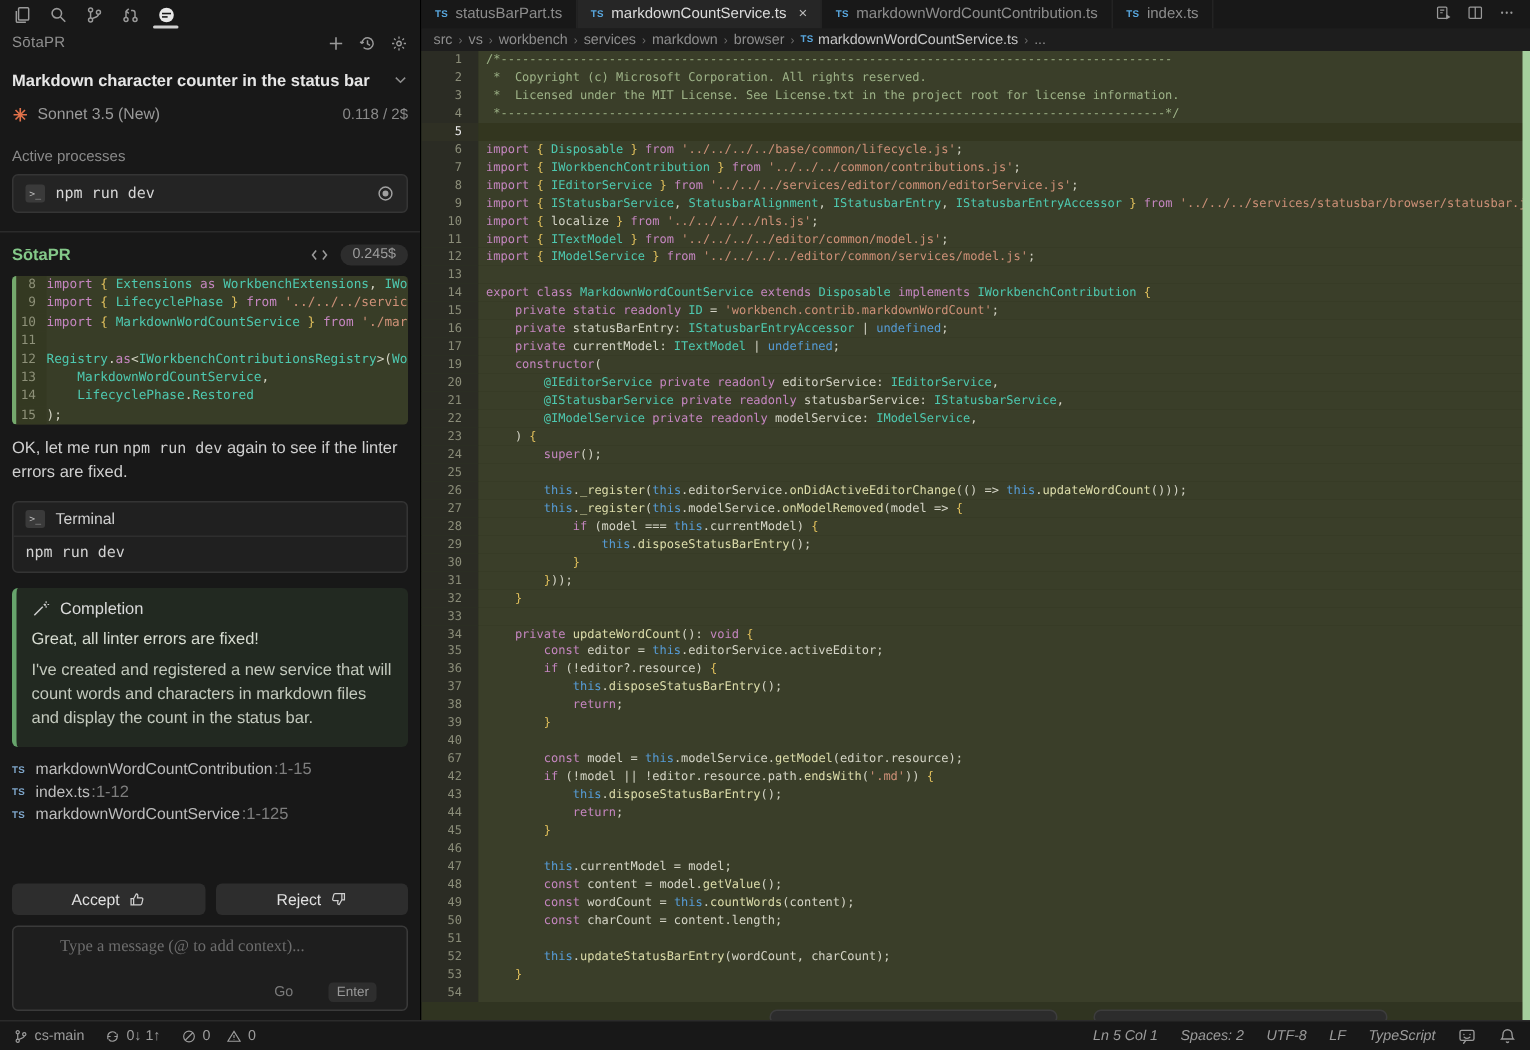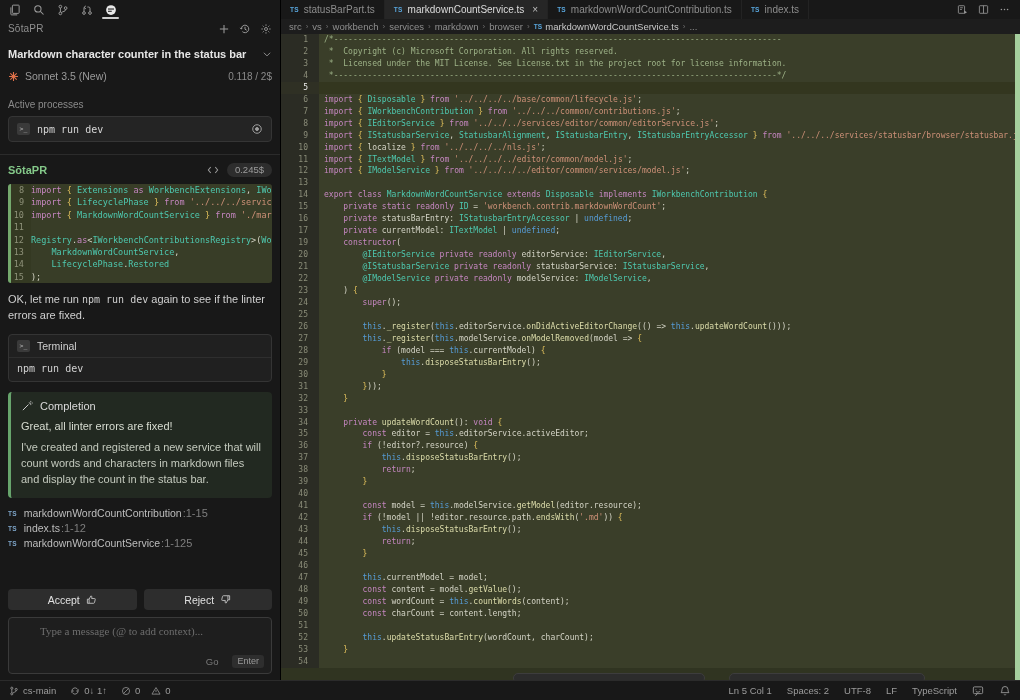--- a/index.html
+++ b/index.html
@@ -91,21 +91,21 @@
     align-items:center; justify-content:center; gap:6px; font-size:10.5px; color:#e0e0e0; }
   .thumb { color:#d0d0d0; display:flex; }
   .thumb svg { width:11px; height:11px; }
 
   .composer { position:relative; height:57px; background:#1e1e1e; border:1px solid #3a3a3a;
     border-radius:4px; }
   .composer textarea { width:100%; height:34px; background:transparent; border:none; outline:none;
     resize:none; padding:7px 8px; font-family:Liberation Serif, serif;
     font-size:11px; color:#cfcfcf;margin-left:23px; }
   .composer textarea::placeholder { color:#6d6d6d; }
-  .composer-foot { position:absolute; right:7px; bottom:5px; display:flex; align-items:center; gap:14px;margin-top:36px; }
+  .composer-foot { position:absolute; right:20px; bottom:5px; display:flex; align-items:center; gap:24px;margin-top:36px; }
   .go { font-size:9.5px; color:#7a7a7a; }
   .enter-badge { font-size:9px; color:#9a9a9a; background:#2e2e2e; border-radius:3px; padding:1px 5px 2px; }
 
   
   .editor-col { flex:1; min-width:0; display:flex; flex-direction:column; background:#1f1f1f; }
   .tabbar { height:19px; display:flex; align-items:stretch; background:#181818; }
   .tab { display:flex; align-items:center; gap:5px; padding:0 9px; font-size:10px; color:#8d8d8d;
     border-right:1px solid #232323; white-space:nowrap; }
   .tab.active { background:#262626; color:#dcdcdc; }
   .tab .close { font-size:10px; color:#bdbdbd; margin-left:3px; }
@@ -131,21 +131,21 @@
   
   .tc { color:#9db287; } .ts { color:#ce9178; } .td { color:#4ec9b0; } .tk { color:#c586c0; }
   .tb { color:#569cd6; } .tt { color:#4ec9b0; } .tf { color:#dcdcaa; } .tp { color:#e2c15c; }
 
   
   .statusbar { height:20px; background:#181818; border-top:1px solid #2b2b2b; display:flex;
     align-items:center; font-size:9.5px; color:#9c9c9c; padding:0 9px; }
   .sb-group { display:flex; align-items:center; gap:4px; margin-right:14px; }
   .sb-group svg { width:10px; height:10px; }
   .sb-right { margin-left:auto; display:flex; align-items:center; gap:15px; }
-  .sb-item { white-space:nowrap; }
+  .sb-item { white-space:nowrap;font-style:italic; }
 </style>
 </head>
 <body>
 
 <div class="app">
   <div class="main">
 
     <div class="sidebar">
       <div class="activity-row">
         <span class="act-icon">
@@ -427,21 +427,21 @@
           <div class="code-row"><span class="gut">31</span><span class="ct">        <span class="tp">}</span>));</span></div>
           <div class="code-row"><span class="gut">32</span><span class="ct">    <span class="tp">}</span></span></div>
           <div class="code-row"><span class="gut">33</span><span class="ct"></span></div>
           <div class="code-row"><span class="gut">34</span><span class="ct">    <span class="tk">private</span> <span class="tf">updateWordCount</span>(): <span class="tk">void</span> <span class="tp">{</span></span></div>
           <div class="code-row"><span class="gut">35</span><span class="ct">        <span class="tk">const</span> editor = <span class="tb">this</span>.editorService.activeEditor;</span></div>
           <div class="code-row"><span class="gut">36</span><span class="ct">        <span class="tk">if</span> (!editor?.resource) <span class="tp">{</span></span></div>
           <div class="code-row"><span class="gut">37</span><span class="ct">            <span class="tb">this</span>.<span class="tf">disposeStatusBarEntry</span>();</span></div>
           <div class="code-row"><span class="gut">38</span><span class="ct">            <span class="tk">return</span>;</span></div>
           <div class="code-row"><span class="gut">39</span><span class="ct">        <span class="tp">}</span></span></div>
           <div class="code-row"><span class="gut">40</span><span class="ct"></span></div>
-          <div class="code-row"><span class="gut">41</span><span class="ct">        <span class="tk">const</span> model = <span class="tb">this</span>.modelService.<span class="tf">getModel</span>(editor.resource);</span></div>
+          <div class="code-row"><span class="gut">67</span><span class="ct">        <span class="tk">const</span> model = <span class="tb">this</span>.modelService.<span class="tf">getModel</span>(editor.resource);</span></div>
           <div class="code-row"><span class="gut">42</span><span class="ct">        <span class="tk">if</span> (!model || !editor.resource.path.<span class="tf">endsWith</span>(<span class="ts">'.md'</span>)) <span class="tp">{</span></span></div>
           <div class="code-row"><span class="gut">43</span><span class="ct">            <span class="tb">this</span>.<span class="tf">disposeStatusBarEntry</span>();</span></div>
           <div class="code-row"><span class="gut">44</span><span class="ct">            <span class="tk">return</span>;</span></div>
           <div class="code-row"><span class="gut">45</span><span class="ct">        <span class="tp">}</span></span></div>
           <div class="code-row"><span class="gut">46</span><span class="ct"></span></div>
           <div class="code-row"><span class="gut">47</span><span class="ct">        <span class="tb">this</span>.currentModel = model;</span></div>
           <div class="code-row"><span class="gut">48</span><span class="ct">        <span class="tk">const</span> content = model.<span class="tf">getValue</span>();</span></div>
           <div class="code-row"><span class="gut">49</span><span class="ct">        <span class="tk">const</span> wordCount = <span class="tb">this</span>.<span class="tf">countWords</span>(content);</span></div>
           <div class="code-row"><span class="gut">50</span><span class="ct">        <span class="tk">const</span> charCount = content.length;</span></div>
           <div class="code-row"><span class="gut">51</span><span class="ct"></span></div>

